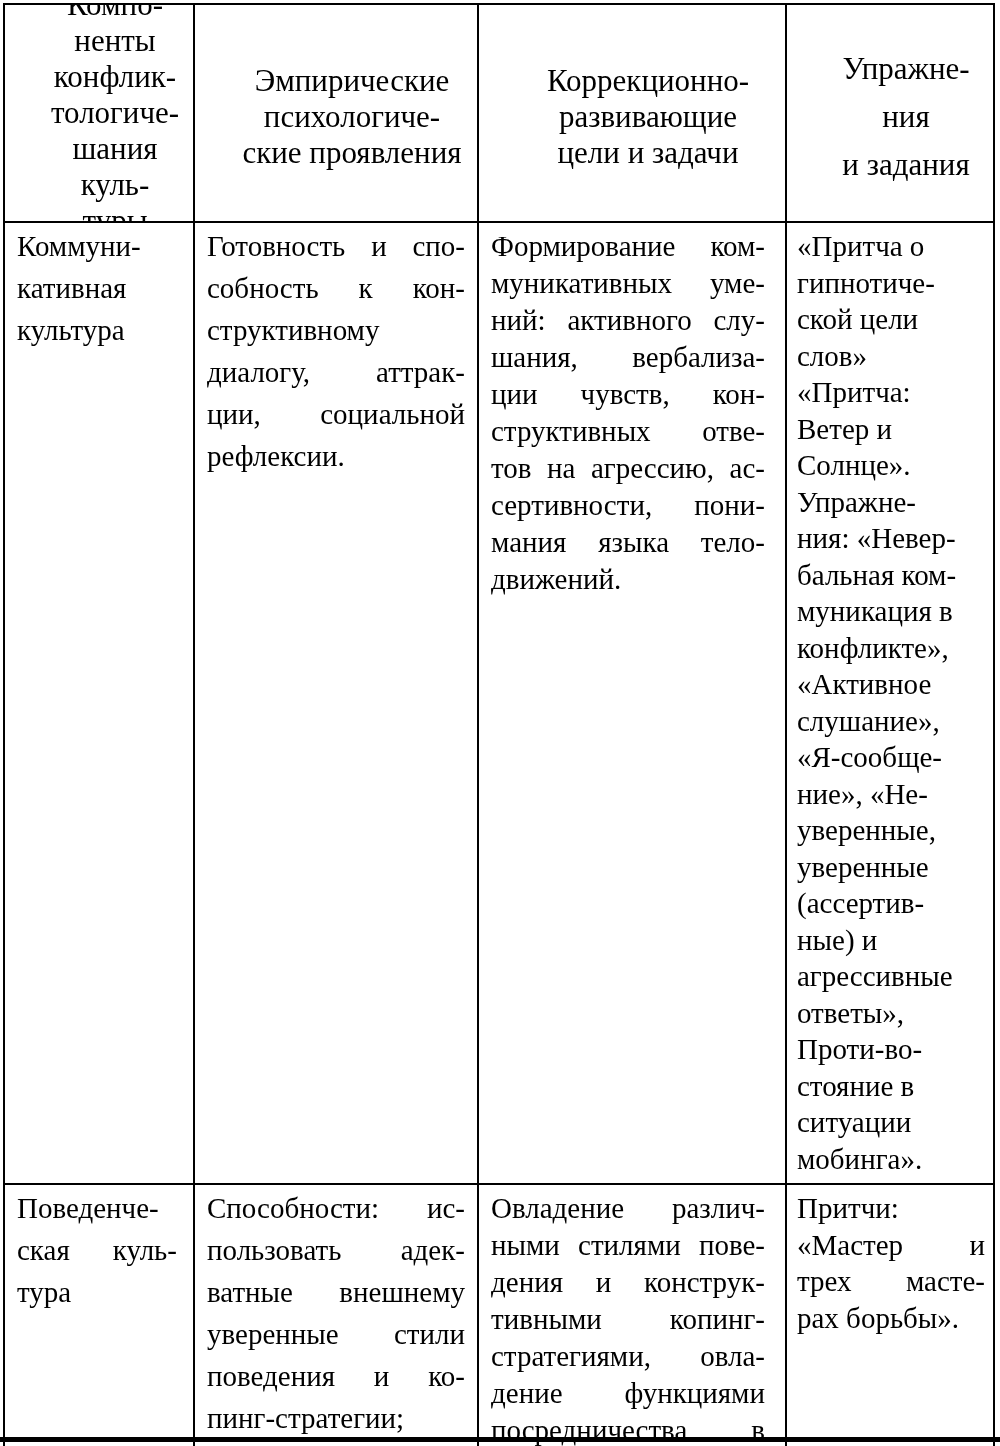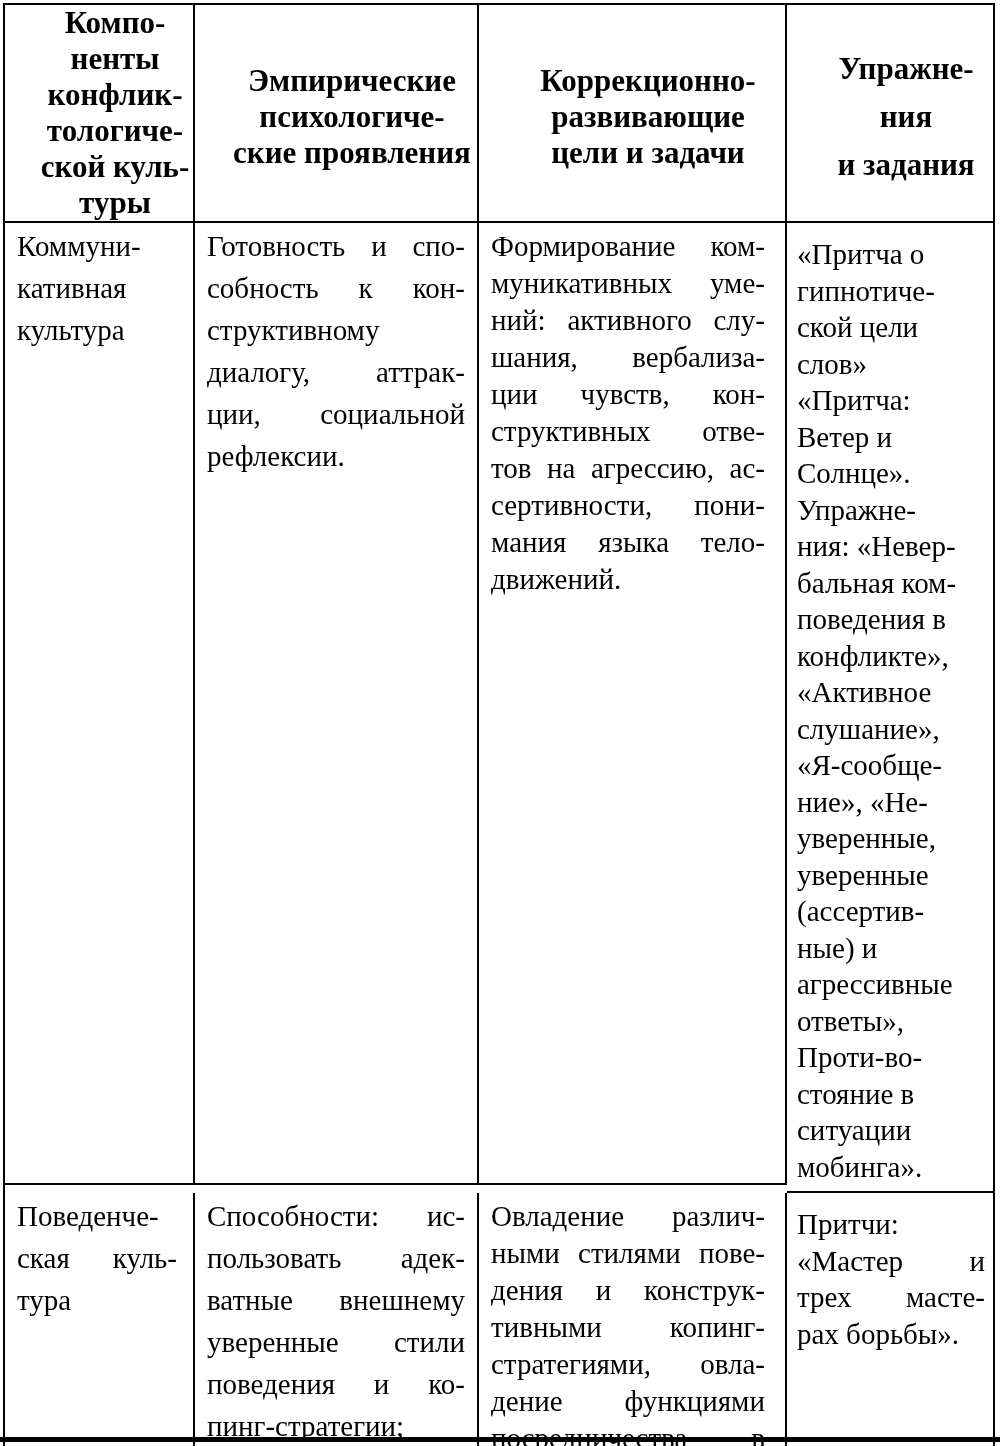--- a/index.html
+++ b/index.html
@@ -32,39 +32,39 @@
   .cell.lastrow { border-bottom: none; }
 
   
   .hcell {
     height: 218px;
     display: flex;
     flex-direction: column;
     justify-content: center;
     align-items: center;
     text-align: center;
-    font-weight: bold;
+    font-weight: normal;
     font-size: 31px;
     line-height: 36px;
     padding-top: 8px;
     padding-left: 32px;
   }
   .hcell.c0 { padding-top: 0; }
 
   
   .r0 { height: 962px; }
 
   .bcell { font-size: 29px; }
   .bcell .ln { text-align: left; }
   .bcell .ln.jst { text-align: justify; text-align-last: justify; }
 
   .c0.bcell { padding: 2px 16px 0 12px; line-height: 42px; }
   .c1.bcell { padding: 2px 12px 0 12px; line-height: 42px; }
   .c2.bcell { padding: 5px 20px 0 12px; line-height: 37px; }
-  .c3.bcell { padding: 5px 8px 0 10px;  line-height: 36.5px; margin-top: 8px; }
+  .c3.bcell { padding: 5px 8px 0 10px;  line-height: 36.5px; }
 
   
   .crop-band {
     position: absolute;
     left: 0;
     top: 1437px;
     width: 1000px;
     height: 5px;
     background: #000000;
   }
@@ -72,21 +72,21 @@
 </head>
 <body>
 
 <div class="page">
   <div class="tbl" id="tbl">
       <div class="cell hcell c0">
         <div class="hline">Компо-</div>
         <div class="hline">ненты</div>
         <div class="hline">конфлик-</div>
         <div class="hline">тологиче-</div>
-        <div class="hline">ской куль-</div>
+        <div class="hline">шания куль-</div>
         <div class="hline">туры</div>
       </div>
       <div class="cell hcell c1">
         <div class="hline">Эмпирические</div>
         <div class="hline">психологиче-</div>
         <div class="hline">ские проявления</div>
       </div>
       <div class="cell hcell c2">
         <div class="hline">Коррекционно-</div>
         <div class="hline">развивающие</div>
@@ -126,21 +126,21 @@
         <div class="ln">«Притча о</div>
         <div class="ln">гипнотиче-</div>
         <div class="ln">ской цели</div>
         <div class="ln">слов»</div>
         <div class="ln">«Притча:</div>
         <div class="ln">Ветер и</div>
         <div class="ln">Солнце».</div>
         <div class="ln">Упражне-</div>
         <div class="ln">ния: «Невер-</div>
         <div class="ln">бальная ком-</div>
-        <div class="ln">поведения в</div>
+        <div class="ln">муникация в</div>
         <div class="ln">конфликте»,</div>
         <div class="ln">«Активное</div>
         <div class="ln">слушание»,</div>
         <div class="ln">«Я-сообще-</div>
         <div class="ln">ние», «Не-</div>
         <div class="ln">уверенные,</div>
         <div class="ln">уверенные</div>
         <div class="ln">(ассертив-</div>
         <div class="ln">ные) и</div>
         <div class="ln">агрессивные</div>

